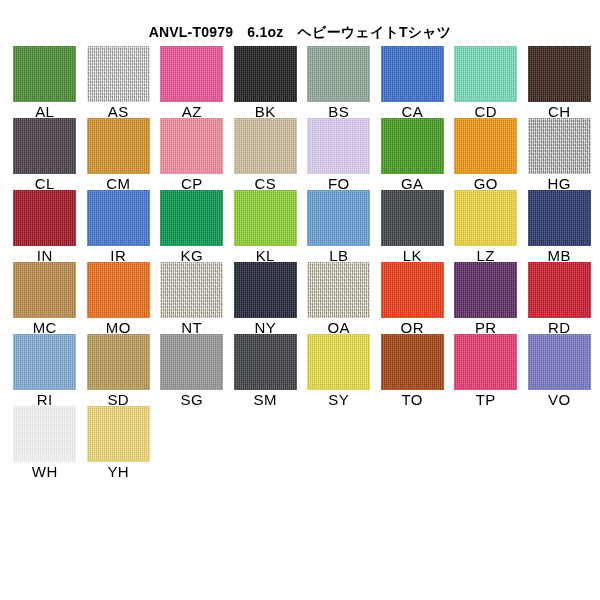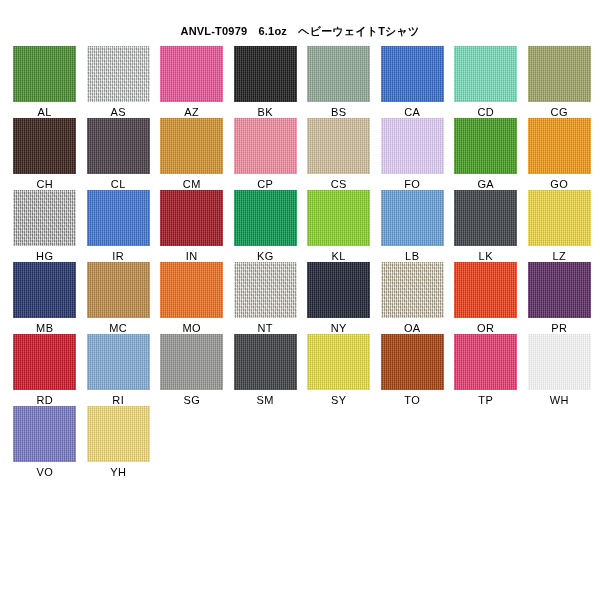--- a/index.html
+++ b/index.html
@@ -17,21 +17,21 @@
     height: 600px;
     background: #ffffff;
     overflow: hidden;
   }
   #title {
     position: absolute;
     top: 24px;
     left: 0;
     width: 600px;
     text-align: center;
-    font-size: 11px;
+    font-size: 14px;
     font-weight: bold;
     color: #000000;
     letter-spacing: 0.2px;
     white-space: nowrap;
   }
   #grid {
     position: absolute;
     top: 46px;
     left: 8px;
     width: 588px;
@@ -96,21 +96,21 @@
         rgba(0,0,0,0.055) 1px,
         rgba(0,0,0,0.055) 2px),
       repeating-linear-gradient(0deg,
         rgba(255,255,255,0.14) 0px,
         rgba(255,255,255,0.14) 1px,
         rgba(0,0,0,0.035) 1px,
         rgba(0,0,0,0.035) 2px);
   }
   .label {
     margin-top: 5px;
-    font-size: 11px;
+    font-size: 15px;
     color: #000000;
     text-align: right;
     line-height: 10px;
     letter-spacing: 0.4px;
   }
 </style>
 </head>
 <body>
 
 <div id="page">
@@ -140,24 +140,20 @@
       </div>
       <div class="cell">
         <div class="swatch" style="background-color: rgb(58, 112, 208);"></div>
         <div class="label">CA</div>
       </div>
       <div class="cell">
         <div class="swatch" style="background-color: rgb(121, 224, 189);"></div>
         <div class="label">CD</div>
       </div>
       <div class="cell">
-        <div class="swatch" style="background-color: rgb(161, 168, 104);"></div>
-        <div class="label">CG</div>
-      </div>
-      <div class="cell">
         <div class="swatch" style="background-color: rgb(58, 33, 26);"></div>
         <div class="label">CH</div>
       </div>
       <div class="cell">
         <div class="swatch" style="background-color: rgb(75, 64, 72);"></div>
         <div class="label">CL</div>
       </div>
       <div class="cell">
         <div class="swatch" style="background-color: rgb(217, 150, 43);"></div>
         <div class="label">CM</div>
@@ -180,28 +176,28 @@
       </div>
       <div class="cell">
         <div class="swatch" style="background-color: rgb(247, 155, 16);"></div>
         <div class="label">GO</div>
       </div>
       <div class="cell">
         <div class="swatch heather" style="background-color: rgb(189, 189, 189);"></div>
         <div class="label">HG</div>
       </div>
       <div class="cell">
+        <div class="swatch" style="background-color: rgb(166, 21, 36);"></div>
+        <div class="label">IN</div>
+      </div>
+      <div class="cell">
         <div class="swatch" style="background-color: rgb(69, 119, 214);"></div>
         <div class="label">IR</div>
       </div>
       <div class="cell">
-        <div class="swatch" style="background-color: rgb(166, 21, 36);"></div>
-        <div class="label">IN</div>
-      </div>
-      <div class="cell">
         <div class="swatch" style="background-color: rgb(4, 155, 77);"></div>
         <div class="label">KG</div>
       </div>
       <div class="cell">
         <div class="swatch" style="background-color: rgb(142, 214, 48);"></div>
         <div class="label">KL</div>
       </div>
       <div class="cell">
         <div class="swatch" style="background-color: rgb(107, 164, 221);"></div>
         <div class="label">LB</div>
@@ -248,46 +244,50 @@
       </div>
       <div class="cell">
         <div class="swatch" style="background-color: rgb(208, 24, 43);"></div>
         <div class="label">RD</div>
       </div>
       <div class="cell">
         <div class="swatch" style="background-color: rgb(134, 176, 218);"></div>
         <div class="label">RI</div>
       </div>
       <div class="cell">
+        <div class="swatch" style="background-color: rgb(192, 160, 92);"></div>
+        <div class="label">SD</div>
+      </div>
+      <div class="cell">
         <div class="swatch" style="background-color: rgb(154, 154, 152);"></div>
         <div class="label">SG</div>
       </div>
       <div class="cell">
         <div class="swatch" style="background-color: rgb(61, 64, 68);"></div>
         <div class="label">SM</div>
       </div>
       <div class="cell">
         <div class="swatch" style="background-color: rgb(236, 226, 73);"></div>
         <div class="label">SY</div>
       </div>
       <div class="cell">
         <div class="swatch" style="background-color: rgb(168, 68, 18);"></div>
         <div class="label">TO</div>
       </div>
       <div class="cell">
         <div class="swatch" style="background-color: rgb(236, 59, 114);"></div>
         <div class="label">TP</div>
       </div>
       <div class="cell">
+        <div class="swatch" style="background-color: rgb(123, 124, 200);"></div>
+        <div class="label">VO</div>
+      </div>
+      <div class="cell">
         <div class="swatch light" style="background-color: rgb(242, 242, 242);"></div>
         <div class="label">WH</div>
       </div>
       <div class="cell">
-        <div class="swatch" style="background-color: rgb(123, 124, 200);"></div>
-        <div class="label">VO</div>
-      </div>
-      <div class="cell">
         <div class="swatch" style="background-color: rgb(245, 224, 126);"></div>
         <div class="label">YH</div>
       </div>
     </div>
 
 </div>
 
 </body></html>

